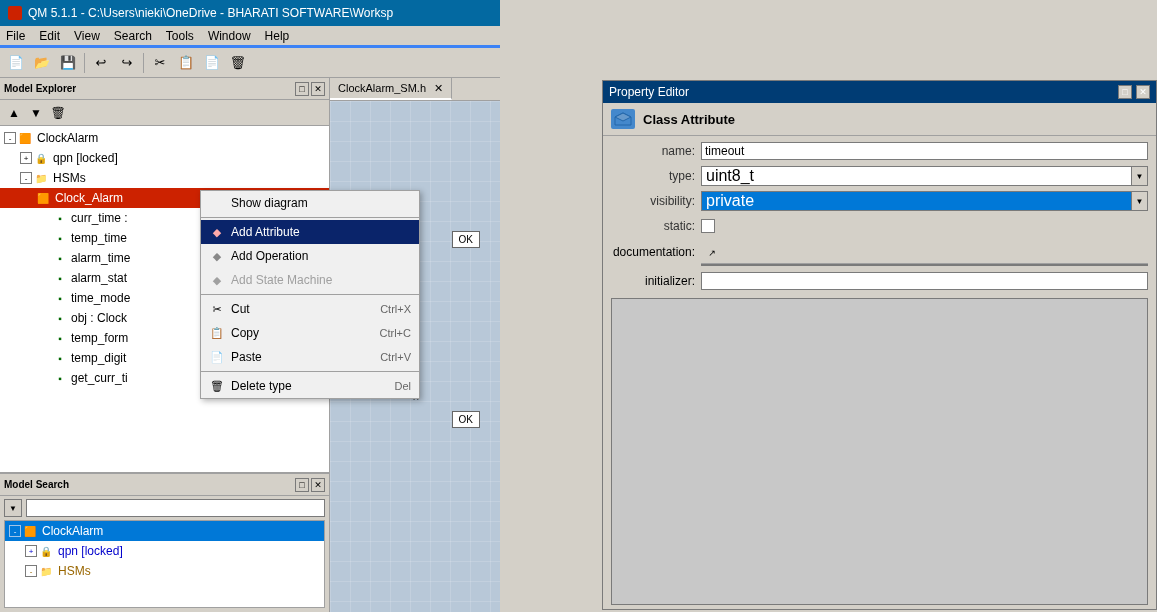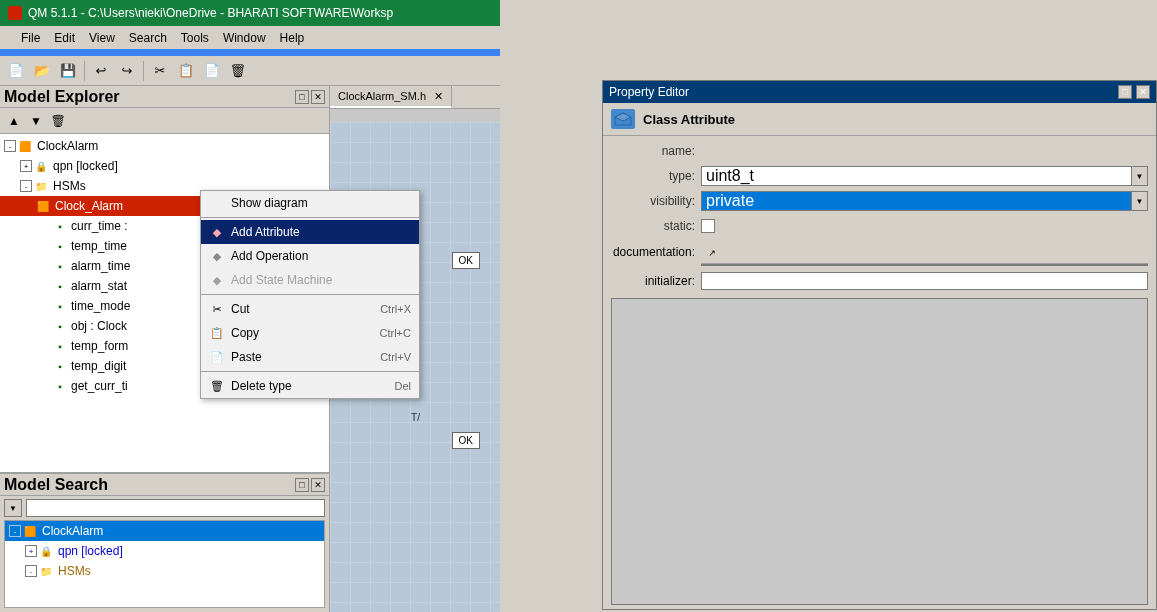--- a/index.html
+++ b/index.html
@@ -19,45 +19,45 @@
       left: 0; top: 0;
       width: 500px;
       height: 612px;
       background: #d4d0c8;
       display: flex;
       flex-direction: column;
     }
 
     
     .title-bar {
-      background: #15803d;
+      background: #0369a1;
       color: white;
       padding: 4px 8px;
       font-size: 12px;
       display: flex;
       align-items: center;
       gap: 6px;
       height: 26px;
     }
     .title-bar .app-icon {
       width: 14px; height: 14px;
       background: #cc2200;
       border-radius: 2px;
       display: inline-block;
     }
 
     
     .menu-bar {
       background: #d4d0c8;
       display: flex;
       align-items: center;
-      height: 30px;
-      padding: 0 15px;
+      height: 22px;
+      padding: 0 0;
       gap: 2px;
-      border-bottom: 7px solid #3b82f6;
+      border-bottom: 3px solid #3b82f6;
     }
     .menu-item {
       padding: 2px 6px;
       cursor: pointer;
       font-size: 12px;
     }
 
     
     .toolbar {
       background: #d4d0c8;
@@ -99,21 +99,21 @@
     }
     .panel-header {
       background: #d4d0c8;
       display: flex;
       align-items: center;
       justify-content: space-between;
       padding: 2px 4px;
       border-bottom: 1px solid #a0a0a0;
       height: 22px;
     }
-    .panel-title { font-size: 16px; font-weight: bold; }
+    .panel-title { font-size: 10px; font-weight: bold; }
     .panel-controls { display: flex; gap: 2px; }
     .panel-ctrl-btn {
       width: 14px; height: 14px;
       background: #d4d0c8;
       border: 1px solid #7a7a7a;
       display: flex; align-items: center; justify-content: center;
       font-size: 9px; cursor: pointer;
     }
 
     .explorer-toolbar {
@@ -227,21 +227,20 @@
       border-right: 1px solid #a0a0a0;
       border-bottom: 2px solid white;
       font-size: 11px;
       cursor: pointer;
     }
     .diagram-canvas {
       flex: 1;
       background: #b8c8d8;
       position: relative;
       overflow: hidden;
-      margin-top: 13px;
     }
     .grid-bg {
       position: absolute;
       inset: 0;
       background-image: 
         linear-gradient(rgba(255,255,255,0.15) 1px, transparent 1px),
         linear-gradient(90deg, rgba(255,255,255,0.15) 1px, transparent 1px);
       background-size: 20px 20px;
     }
 
@@ -700,20 +699,21 @@
         <polygon points="10,2 18,6 10,10 2,6" fill="#6699cc" stroke="#2266aa" stroke-width="1"></polygon>
       </svg>
     </div>
     <span class="prop-class-title">Class Attribute</span>
   </div>
 
   <div class="prop-form">
 
     <div class="prop-row">
       <span class="prop-label">name:</span>
+      <input class="prop-input" type="text" value="timeout" style="">
     </div>
 
     <div class="prop-row">
       <span class="prop-label">type:</span>
       <div class="prop-select" style="height:20px;">
         <span class="prop-select-val">uint8_t</span>
         <div class="prop-select-arrow">▼</div>
       </div>
     </div>
 

